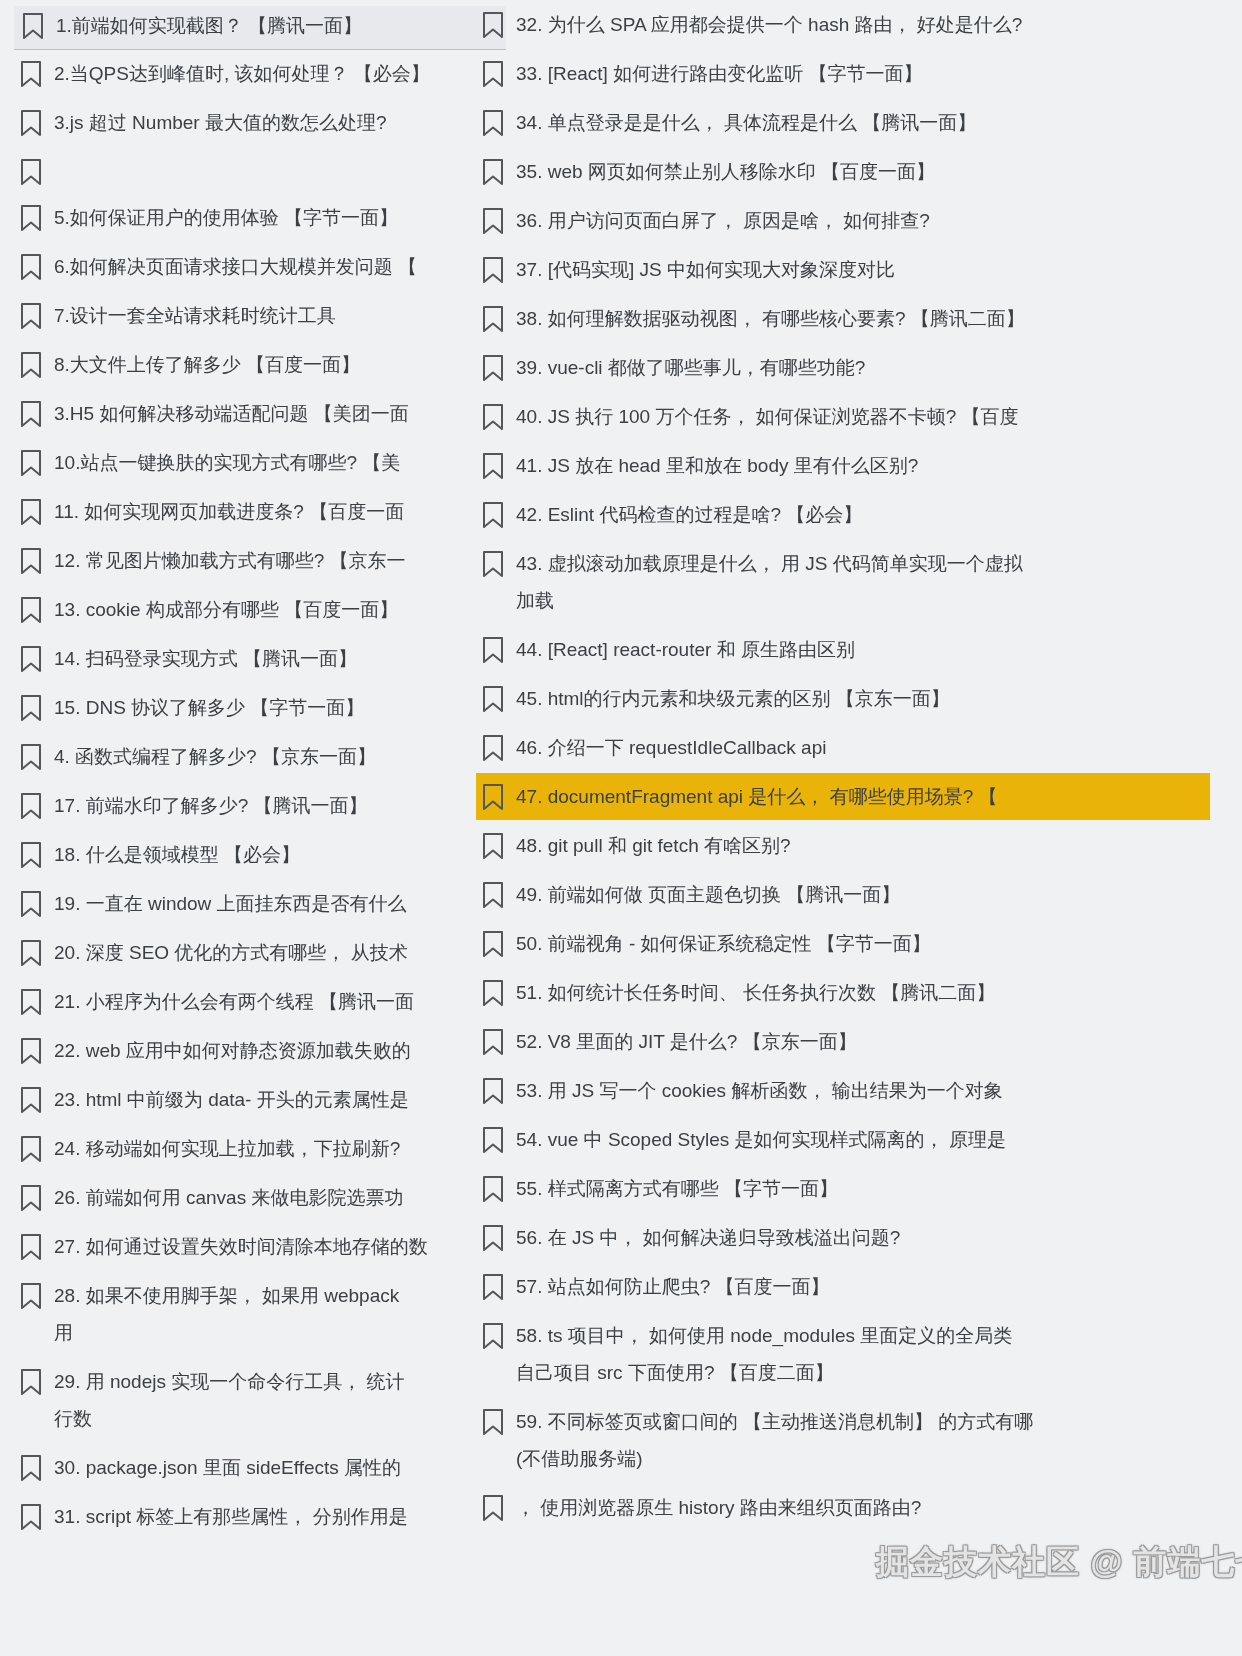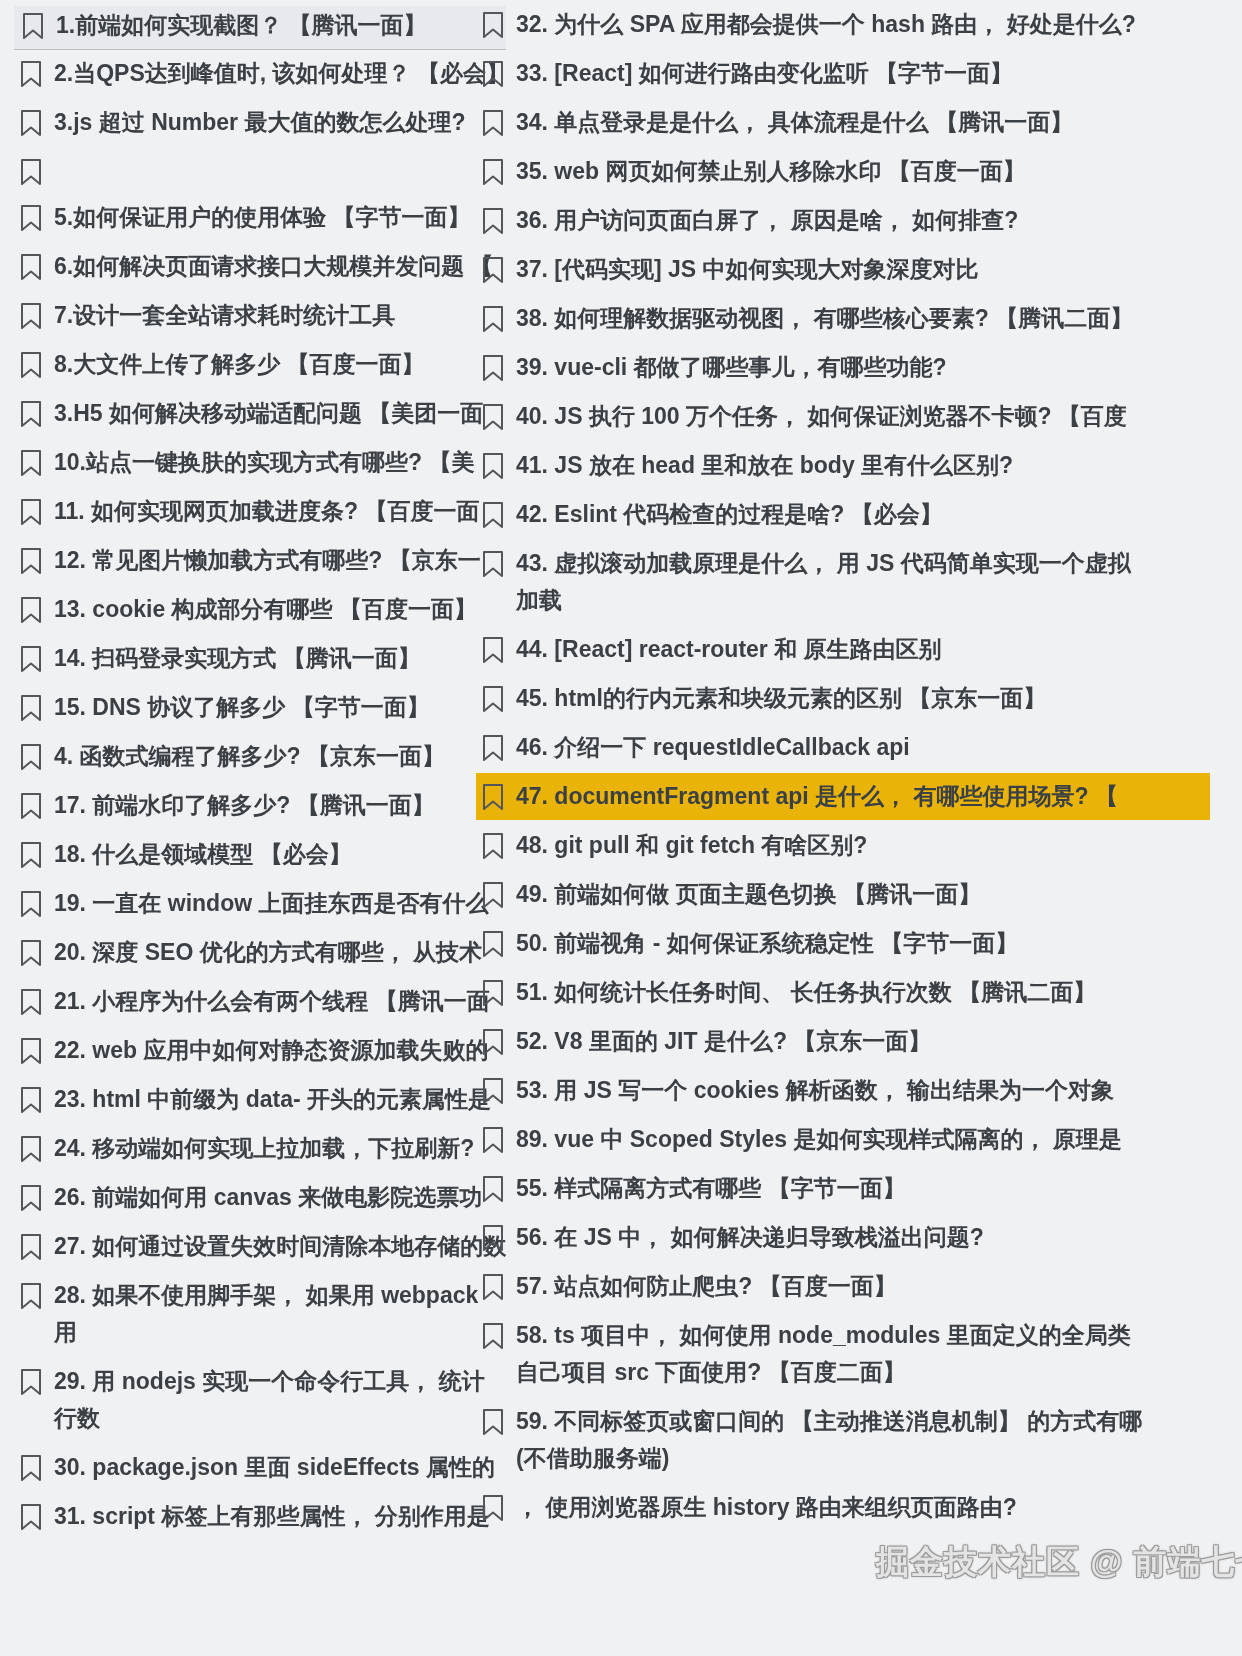--- a/index.html
+++ b/index.html
@@ -21,24 +21,23 @@
     margin-bottom:12px;
     width:100%;
   }
   .item .icon{
     flex:0 0 auto;
     width:26px;height:30px;
     margin:4px 10px 0 4px;
   }
   .item .icon svg{display:block;width:26px;height:30px;}
   .item .txt{
-    font-size:23px;
+    font-size:19px;
     line-height:37px;
     white-space:nowrap;
-    font-weight:bold;
   }
   .item .txt div{white-space:nowrap;}
   .item.selected{
     background:#e8e9ec;
     box-shadow:0 0 0 1px #bcbfc3;
     padding:5px 0 5px 2px;
     margin-top:-4px;
     margin-bottom:6px;
   }
   .item.highlighted{
@@ -591,21 +590,21 @@
         <div>53. 用 JS 写一个 cookies 解析函数， 输出结果为一个对象</div>
       </div>
   </div>
     <div class="item">
     <span class="icon">
       <svg viewBox="0 0 26 30" aria-hidden="true">
         <path d="M4 3 H 22 V 27 L 13 19.5 L 4 27 Z" fill="none" stroke="#53565a" stroke-width="2" stroke-linejoin="round"></path>
       </svg>
     </span>
     <div class="txt">
-        <div>89. vue 中 Scoped Styles 是如何实现样式隔离的， 原理是</div>
+        <div>54. vue 中 Scoped Styles 是如何实现样式隔离的， 原理是</div>
       </div>
   </div>
     <div class="item">
     <span class="icon">
       <svg viewBox="0 0 26 30" aria-hidden="true">
         <path d="M4 3 H 22 V 27 L 13 19.5 L 4 27 Z" fill="none" stroke="#53565a" stroke-width="2" stroke-linejoin="round"></path>
       </svg>
     </span>
     <div class="txt">
         <div>55. 样式隔离方式有哪些 【字节一面】</div>

